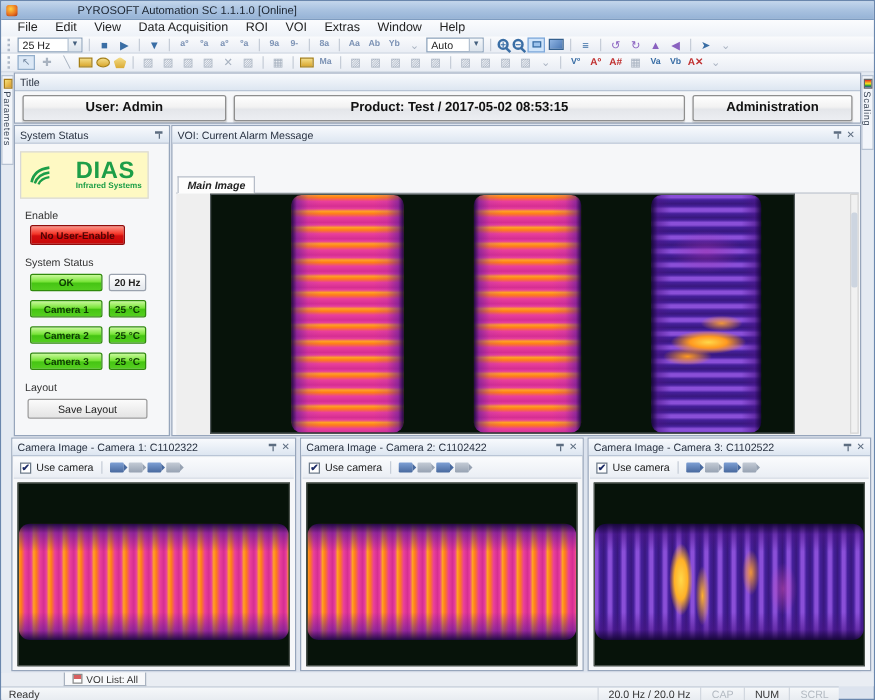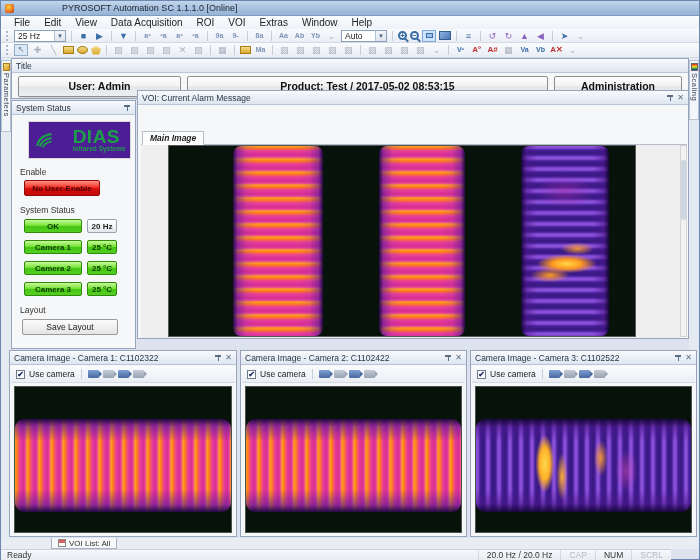--- a/index.html
+++ b/index.html
@@ -65,21 +65,21 @@
   .pin::after { content:""; position:absolute; left:3.5px; top:4px; width:1px; height:4px; background:#5d6d80; }
   .x-ico { font-size:8px; color:#5d6d80; line-height:9px; }
 
   
   .bigbtn { height:21px; border:1px solid #8e8e8e; border-radius:2px;
     background:linear-gradient(180deg,#ffffff 0%,#f2f2f2 45%,#e4e6ea 55%,#eceef2 100%);
     font-size:10.5px; font-weight:bold; color:#111; display:flex; align-items:center; justify-content:center; cursor:default;
     box-shadow:0 1px 1px rgba(0,0,0,.15); }
 
   
-  .logo-box { position:absolute; left:16px; top:20px; width:103px; height:38px; background:#4c1d95; border:1px solid #d8d8d8;
+  .logo-box { position:absolute; left:4px; top:20px; width:103px; height:38px; background:#fef9c3; border:1px solid #d8d8d8;
     display:flex; align-items:center; justify-content:center; gap:19px; }
   .logo-word { font-size:19px; font-weight:bold; color:#1d9e48; letter-spacing:.5px; line-height:17px; }
   .logo-sub { font-size:6.5px; font-weight:bold; color:#1d9e48; text-align:right; margin-top:-2px; }
   .sslabel { position:absolute; left:8px; font-size:8.5px; color:#333; }
   .btn-red { position:absolute; left:12px; width:76px; height:16px; border:1px solid #8f0c0c; border-radius:2px;
     background:linear-gradient(180deg,#ff9488 0%,#f33426 45%,#d50f0f 55%,#c70808 100%);
     font-size:8px; font-weight:bold; color:#4d0404; display:flex; align-items:center; justify-content:center; }
   .btn-green { height:14px; border:1px solid #2f8a0c; border-radius:2px;
     background:linear-gradient(180deg,#c9f99b 0%,#78e438 45%,#46c513 55%,#55cf20 100%);
     font-size:8px; font-weight:bold; color:#0c3a02; display:flex; align-items:center; justify-content:center; }
@@ -318,21 +318,21 @@
       <span class="btn-green r">25 °C</span>
     </div>
     <div class="ssrow" style="top:181px">
       <span class="btn-green l">Camera 3</span>
       <span class="btn-green r">25 °C</span>
     </div>
     <div class="sslabel" style="top:204px">Layout</div>
     <div class="btn-std" style="top:218px">Save Layout</div>
   </div>
 
-  <div class="panel" style="left:136px; top:89px; width:552px; height:249px;">
+  <div class="panel" style="left:136px; top:99px; width:552px; height:249px;">
     <div class="phead">
       <span class="phead-title">VOI: Current Alarm Message</span>
       <span class="pin"></span>
       <span class="x-ico">✕</span>
     </div>
     <div class="tabrow">
       <span class="tab">Main Image</span>
     </div>
     <div class="canvas-area">
       <div class="main-canvas">

